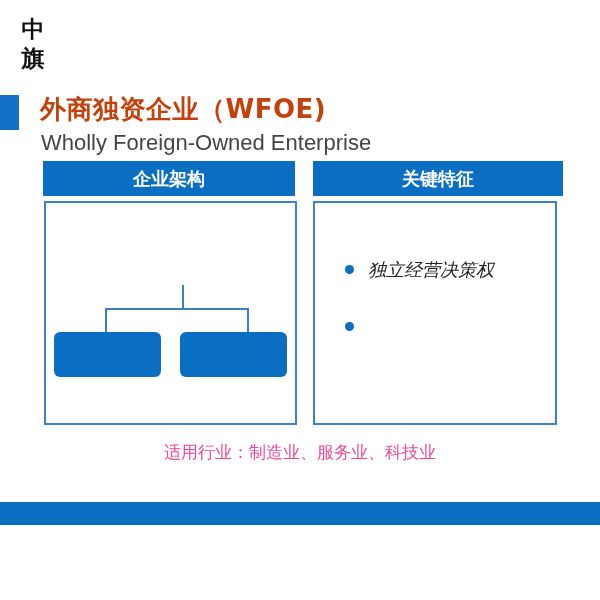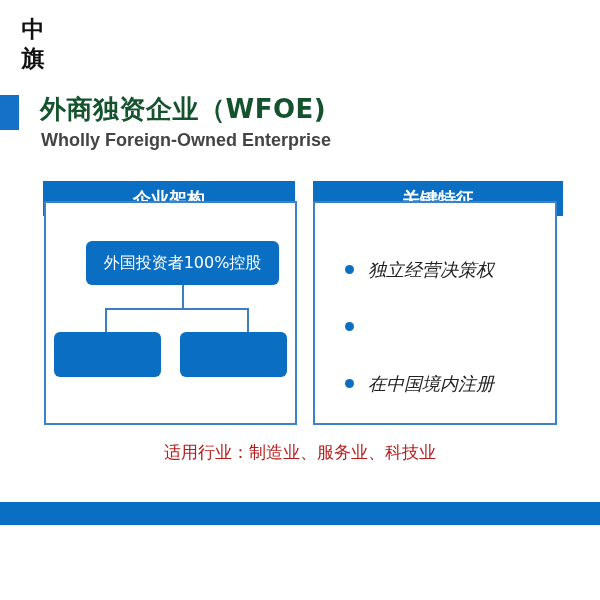--- a/index.html
+++ b/index.html
@@ -2,75 +2,70 @@
 <html><head>
   <meta charset="utf-8">
   <style>
     html, body { margin:0; padding:0; }
     body { width:600px; height:600px; background:#ffffff; position:relative; overflow:hidden;
            font-family:"DejaVu Sans","Liberation Sans",sans-serif; }
     .logo { position:absolute; left:18px; top:14px; width:30px; font-family:"DejaVu Serif","Liberation Serif",serif;
             font-weight:bold; font-size:23px; line-height:29px; color:#111; text-align:center; }
     .logo span { display:block; }
     .accent-bar { position:absolute; left:0; top:95px; width:19px; height:35px; background:#1570c7; }
-    .title { position:absolute; left:40px; top:92px; font-size:26px; font-weight:bold; color:#14532d; white-space:nowrap; letter-spacing:0.5px; }
-    .subtitle { position:absolute; left:41px; top:130px; font-family:"Liberation Sans",sans-serif; font-size:18px; color:#444; white-space:nowrap;font-weight:bold; }
+    .title { position:absolute; left:40px; top:92px; font-size:26px; font-weight:bold; color:#c2410c; white-space:nowrap; letter-spacing:0.5px; }
+    .subtitle { position:absolute; left:41px; top:130px; font-family:"Liberation Sans",sans-serif; font-size:22px; color:#444; white-space:nowrap; }
     .section-header { position:absolute; top:161px; height:35px; background:#0a6fc2; color:#fff;
-                      font-size:18px; font-weight:bold; display:flex; align-items:center; justify-content:center;margin-top:20px; }
+                      font-size:18px; font-weight:bold; display:flex; align-items:center; justify-content:center; }
     .hdr-left { left:43px; width:252px; }
     .hdr-right { left:313px; width:250px; }
     .panel { position:absolute; top:201px; height:220px; border:2px solid #3a82cc; background:#fff; box-sizing:content-box; }
     .panel-left { left:44px; width:249px; }
     .panel-right { left:313px; width:240px; }
     .org-top { position:absolute; left:40px; top:38px; width:193px; height:44px; background:#0a6fc2; border-radius:6px;
                color:#fff; font-size:16px; display:flex; align-items:center; justify-content:center; white-space:nowrap; }
     .line { position:absolute; background:#3a7fc4; }
     .org-child { position:absolute; top:129px; width:107px; height:45px; background:#0a6fc2; border-radius:6px; }
     .bullets { position:absolute; left:30px; top:38px; }
     .bullet-item { display:flex; align-items:center; height:57px; font-size:18px; color:#222; white-space:nowrap;font-style:italic; }
     .dot { width:9px; height:9px; border-radius:50%; background:#0a6fc2; margin-right:14px; flex:none; }
-    .industry { position:absolute; left:0; width:600px; top:441px; text-align:center; font-size:17px; color:#b91c1c; }
+    .industry { position:absolute; left:0; width:600px; top:441px; text-align:center; font-size:17px; color:#ec4899; }
     .footer-bar { position:absolute; left:0; top:502px; width:600px; height:23px; background:#0a6fc2; }
   </style>
 </head>
 <body>
 
 <div class="logo">
   <span>中</span>
   <span>旗</span>
 </div>
 
 <div class="accent-bar"></div>
 <div class="title">外商独资企业（WFOE)</div>
 <div class="subtitle">Wholly Foreign-Owned Enterprise</div>
 
 <div class="section-header hdr-left">企业架构</div>
 <div class="section-header hdr-right">关键特征</div>
 
 <div class="panel panel-left">
-  <div class="org-top">外国投资者100%控股</div>
   <div class="line" style="left:136px; top:82px; width:2px; height:24px;"></div>
   <div class="line" style="left:59px; top:105px; width:144px; height:2px;"></div>
   <div class="line" style="left:59px; top:105px; width:2px; height:24px;"></div>
   <div class="line" style="left:201px; top:105px; width:2px; height:24px;"></div>
   <div class="org-child" style="left:8px;"></div>
   <div class="org-child" style="left:134px;"></div>
 </div>
 
 <div class="panel panel-right">
   <div class="bullets">
     <div class="bullet-item">
       <span class="dot"></span>
       <span>独立经营决策权</span>
     </div>
     <div class="bullet-item">
       <span class="dot"></span>
     </div>
-    <div class="bullet-item">
-      <span class="dot"></span>
-      <span>在中国境内注册</span>
-    </div>
   </div>
 </div>
 
 <div class="industry">适用行业：制造业、服务业、科技业</div>
 
 <div class="footer-bar"></div>
 
 </body></html>

